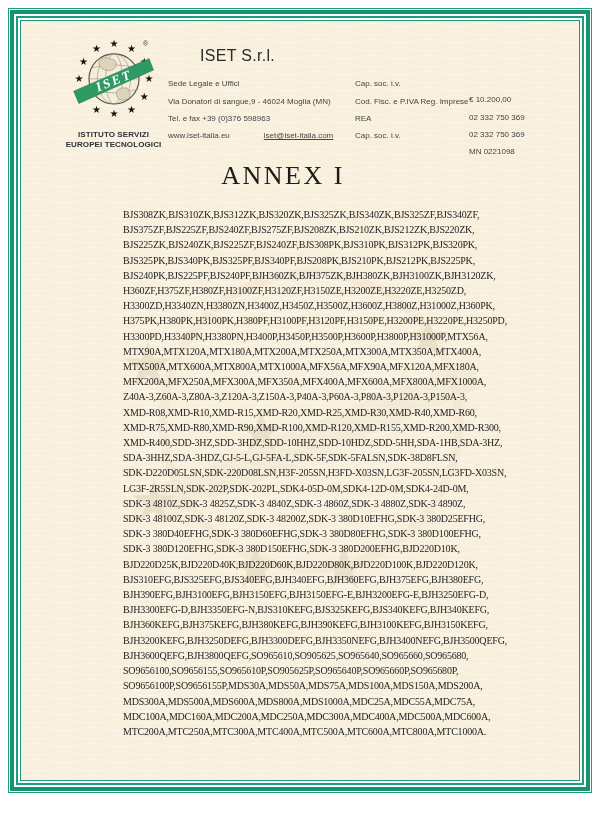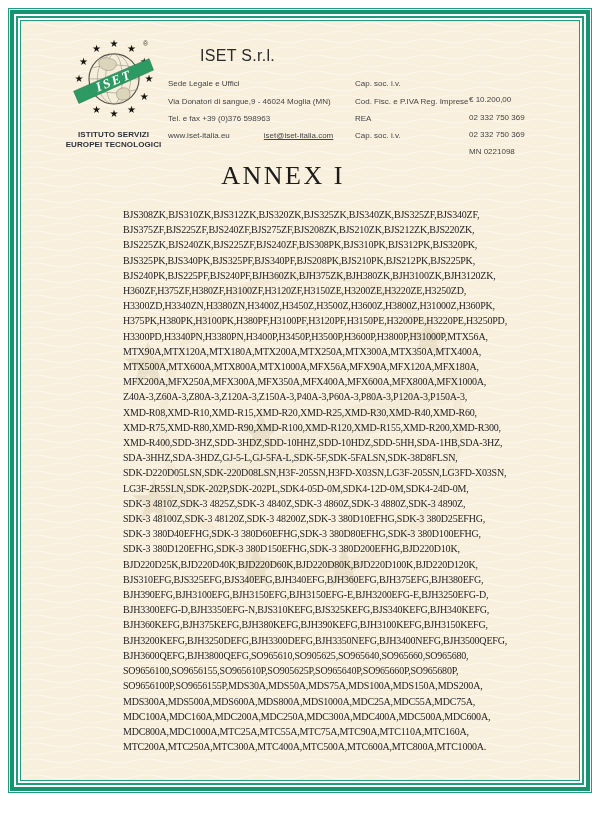--- a/index.html
+++ b/index.html
@@ -171,19 +171,18 @@
           <div class="code-line">BJS310EFG,BJS325EFG,BJS340EFG,BJH340EFG,BJH360EFG,BJH375EFG,BJH380EFG,</div>
           <div class="code-line">BJH390EFG,BJH3100EFG,BJH3150EFG,BJH3150EFG-E,BJH3200EFG-E,BJH3250EFG-D,</div>
           <div class="code-line">BJH3300EFG-D,BJH3350EFG-N,BJS310KEFG,BJS325KEFG,BJS340KEFG,BJH340KEFG,</div>
           <div class="code-line">BJH360KEFG,BJH375KEFG,BJH380KEFG,BJH390KEFG,BJH3100KEFG,BJH3150KEFG,</div>
           <div class="code-line">BJH3200KEFG,BJH3250DEFG,BJH3300DEFG,BJH3350NEFG,BJH3400NEFG,BJH3500QEFG,</div>
           <div class="code-line">BJH3600QEFG,BJH3800QEFG,SO965610,SO905625,SO965640,SO965660,SO965680,</div>
           <div class="code-line">SO9656100,SO9656155,SO965610P,SO905625P,SO965640P,SO965660P,SO965680P,</div>
           <div class="code-line">SO9656100P,SO9656155P,MDS30A,MDS50A,MDS75A,MDS100A,MDS150A,MDS200A,</div>
           <div class="code-line">MDS300A,MDS500A,MDS600A,MDS800A,MDS1000A,MDC25A,MDC55A,MDC75A,</div>
           <div class="code-line">MDC100A,MDC160A,MDC200A,MDC250A,MDC300A,MDC400A,MDC500A,MDC600A,</div>
-          <div class="code-line">MDC800A,MDC1000A,MTC25A,MTC55A,MTC75A,MTC90A,MTC110A,MTC160A,</div>
           <div class="code-line">MTC200A,MTC250A,MTC300A,MTC400A,MTC500A,MTC600A,MTC800A,MTC1000A.</div>
         </div>
     </div>
 
   </div>
 </div>
 
 </body></html>

